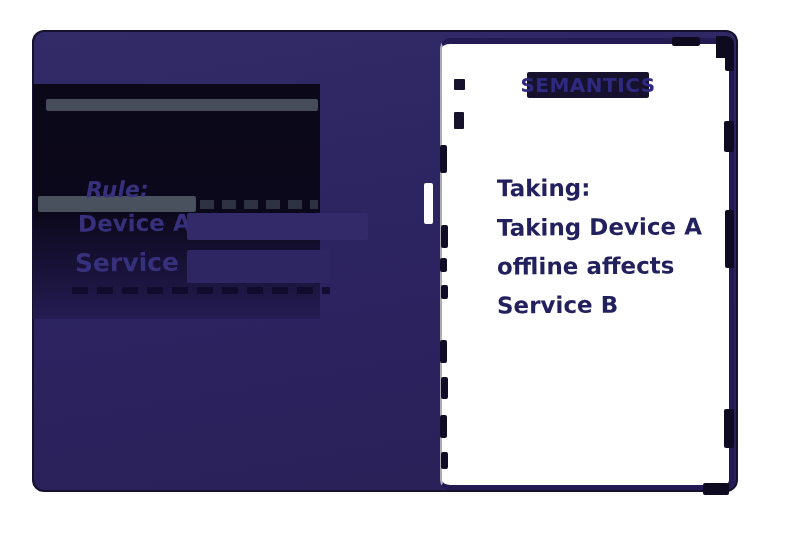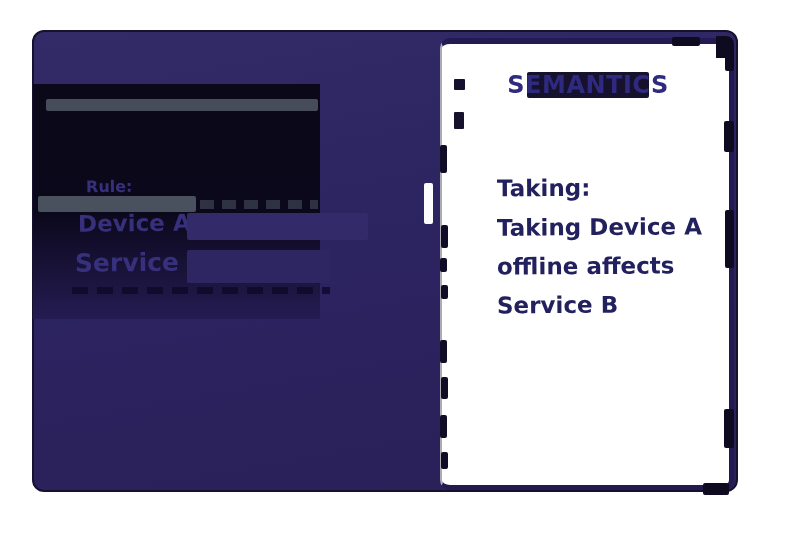--- a/index.html
+++ b/index.html
@@ -28,21 +28,21 @@
   .stripe-b{left:38px;top:196px;width:158px;height:16px;background:#49505e;border-radius:2px;}
   .stripe-b2{
     left:200px;top:200px;width:118px;height:9px;opacity:.7;
     background:repeating-linear-gradient(90deg,#3c4352 0 14px,transparent 14px 22px);
   }
   .dash-row{
     left:72px;top:287px;width:258px;height:7px;opacity:.8;
     background:repeating-linear-gradient(90deg,#0d0926 0 16px,transparent 16px 25px);
   }
   .rule-ink{color:#37307c;font-weight:bold;transform:rotate(-0.6deg);white-space:nowrap;line-height:1.1;}
-  .txt-rule{left:86px;top:178px;font-size:16px;}
+  .txt-rule{left:86px;top:178px;font-size:22px;font-style:italic;}
   .txt-device{left:78px;top:211px;font-size:23px;}
   .txt-service{left:75px;top:249px;font-size:25px;}
   .bar-device{left:187px;top:213px;width:181px;height:27px;background:#332a69;border-radius:2px;}
   .bar-service{left:187px;top:250px;width:143px;height:33px;background:#2e2663;border-radius:2px;}
   .white-bar{left:424px;top:183px;width:9px;height:41px;background:#fcfcfe;border-radius:2px;}
 
   
   .note{
     left:440px;top:38px;width:294px;height:452px;box-sizing:border-box;
     background:#ffffff;
@@ -50,21 +50,21 @@
     border-top-width:6px;
     border-left:2px solid rgba(20,14,40,.35);
     border-radius:10px;
   }
   .note-title-box{
     left:527px;top:72px;width:122px;height:26px;
     background:#16112c;border-radius:2px;
     display:flex;align-items:center;justify-content:center;
   }
   .note-title{
-    color:#2f2a80;font-weight:bold;font-size:24px;letter-spacing:.5px;white-space:nowrap;
+    color:#2f2a80;font-weight:bold;font-size:20px;letter-spacing:.5px;white-space:nowrap;
   }
   .bullet{background:#16112c;border-radius:1px;}
   .bullet-1{left:454px;top:79px;width:11px;height:11px;}
   .bullet-2{left:454px;top:112px;width:10px;height:17px;}
   .note-ink{color:#23205e;font-weight:bold;font-size:23px;white-space:nowrap;transform:rotate(-0.4deg);line-height:1.05;}
   .bl-0{left:497px;top:176px;}
   .bl-1{left:497px;top:215px;}
   .bl-2{left:497px;top:254px;}
   .bl-3{left:497px;top:293px;}
 

